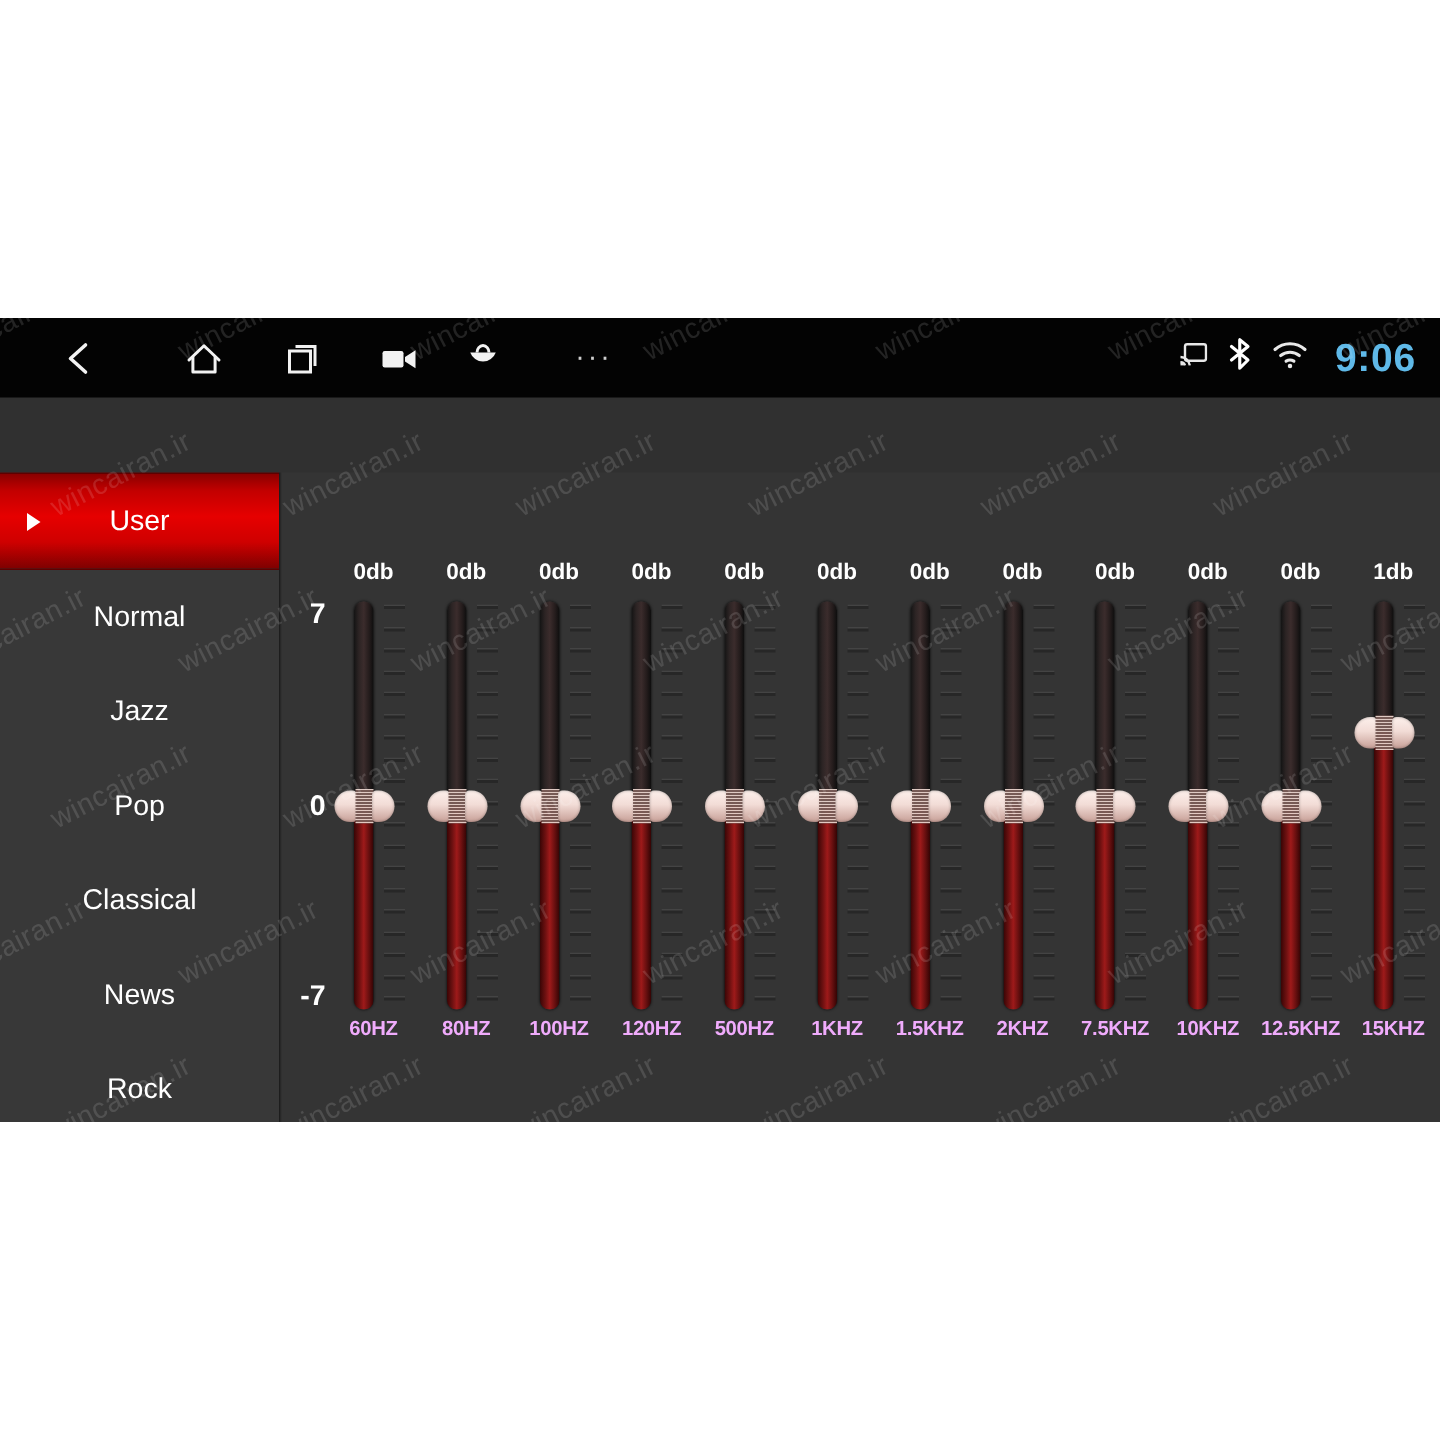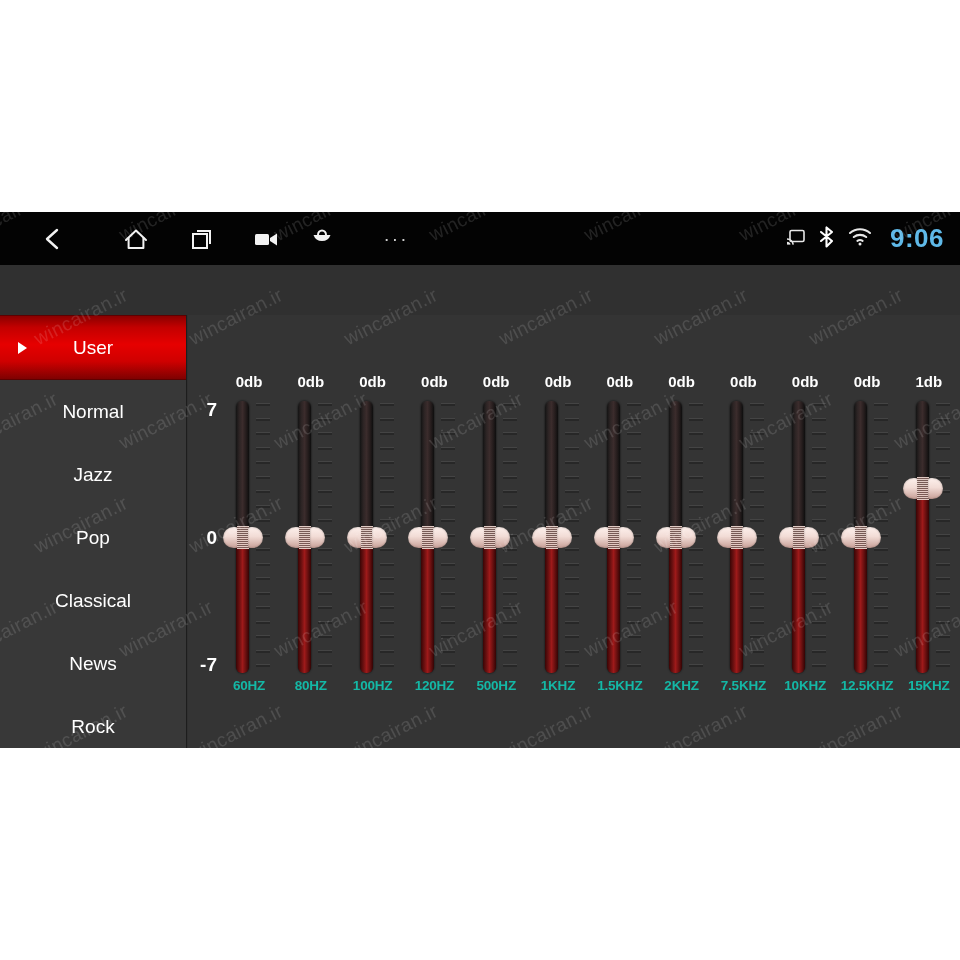--- a/index.html
+++ b/index.html
@@ -198,21 +198,21 @@
     text-align: center;
     color: #ffffff;
     font-size: 15px;
     font-weight: bold;
   }
   .hz {
     position: absolute;
     top: 363px;
     left: -6px; right: -6px;
     text-align: center;
-    color: #14b8a6;
+    color: #f0abfc;
     font-size: 13.5px;
     font-weight: bold;
     letter-spacing: -0.2px;
   }
 
   
   .ticks {
     position: absolute;
     left: 38px;
     top: 88px;

